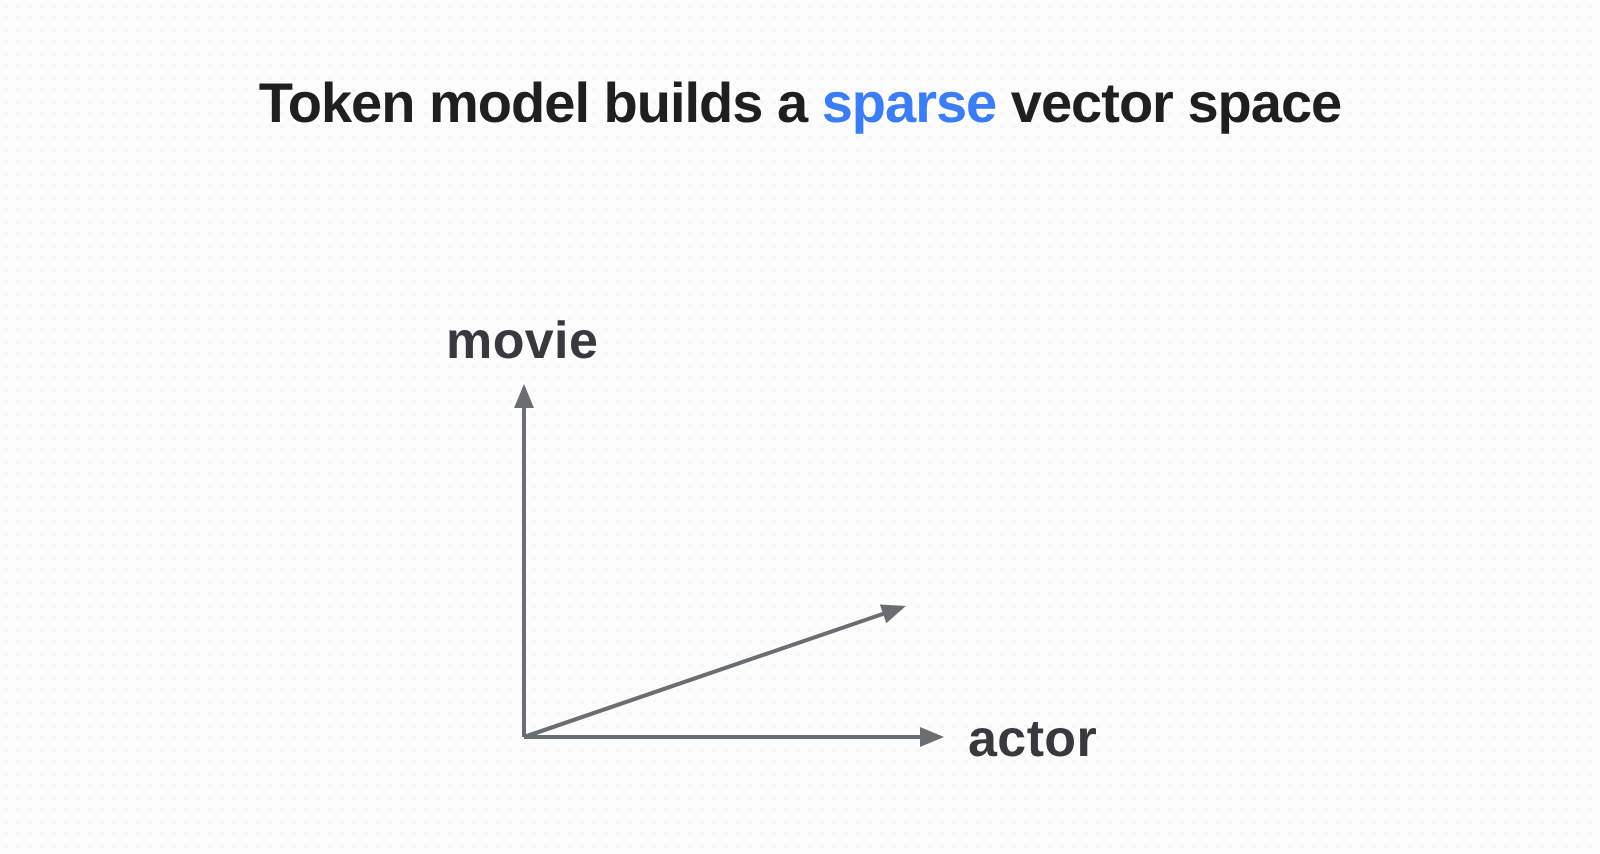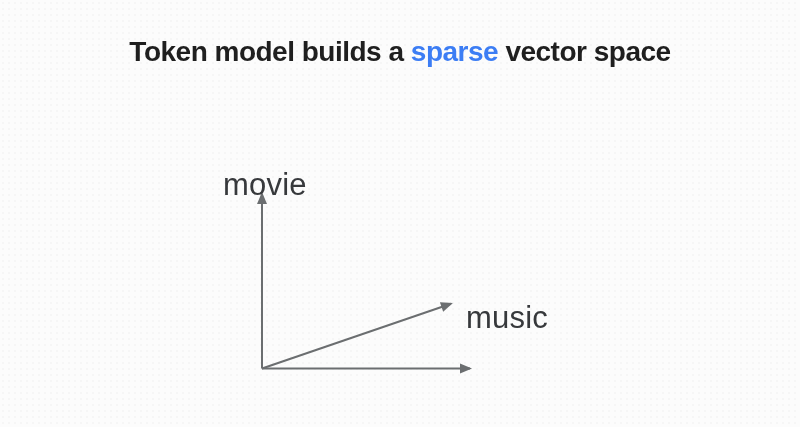--- a/index.html
+++ b/index.html
@@ -33,27 +33,26 @@
   .title .accent {
     color: #3c7df4;
   }
   .diagram-svg {
     position: absolute;
     top: 0;
     left: 0;
   }
   .axis-label {
     position: absolute;
-    font-size: 31px;
-    font-weight: 400;
+    font-size: 26px;
+    font-weight: 700;
     line-height: 1;
     letter-spacing: 0.2px;
     color: #37393c;
     white-space: nowrap;
-    margin-top: 12px;
   }
   .label-movie { left: 223px; top: 157px; }
   .label-music { left: 466px; top: 290px; }
   .label-actor { left: 484px; top: 356px; }
 </style>
 </head>
 <body>
 
 <div class="canvas">
 
@@ -67,15 +66,15 @@
       <marker id="arrowhead" markerUnits="userSpaceOnUse" markerWidth="14" markerHeight="12" refX="11" refY="6" orient="auto">
         <path d="M1,1 L13,6 L1,11 Z" fill="#6b6e70"></path>
       </marker>
     </defs>
     <line x1="262" y1="368.5" x2="262" y2="194" stroke="#6b6e70" stroke-width="2" marker-end="url(#arrowhead)"></line>
     <line x1="262" y1="368.5" x2="470" y2="368.5" stroke="#6b6e70" stroke-width="2" marker-end="url(#arrowhead)"></line>
     <line x1="262" y1="368.5" x2="451" y2="303.7" stroke="#6b6e70" stroke-width="2" marker-end="url(#arrowhead)"></line>
   </svg>
 
   <span class="axis-label label-movie">movie</span>
-  <span class="axis-label label-music">music</span>
+  <span class="axis-label label-actor">actor</span>
 
 </div>
 
 </body></html>

